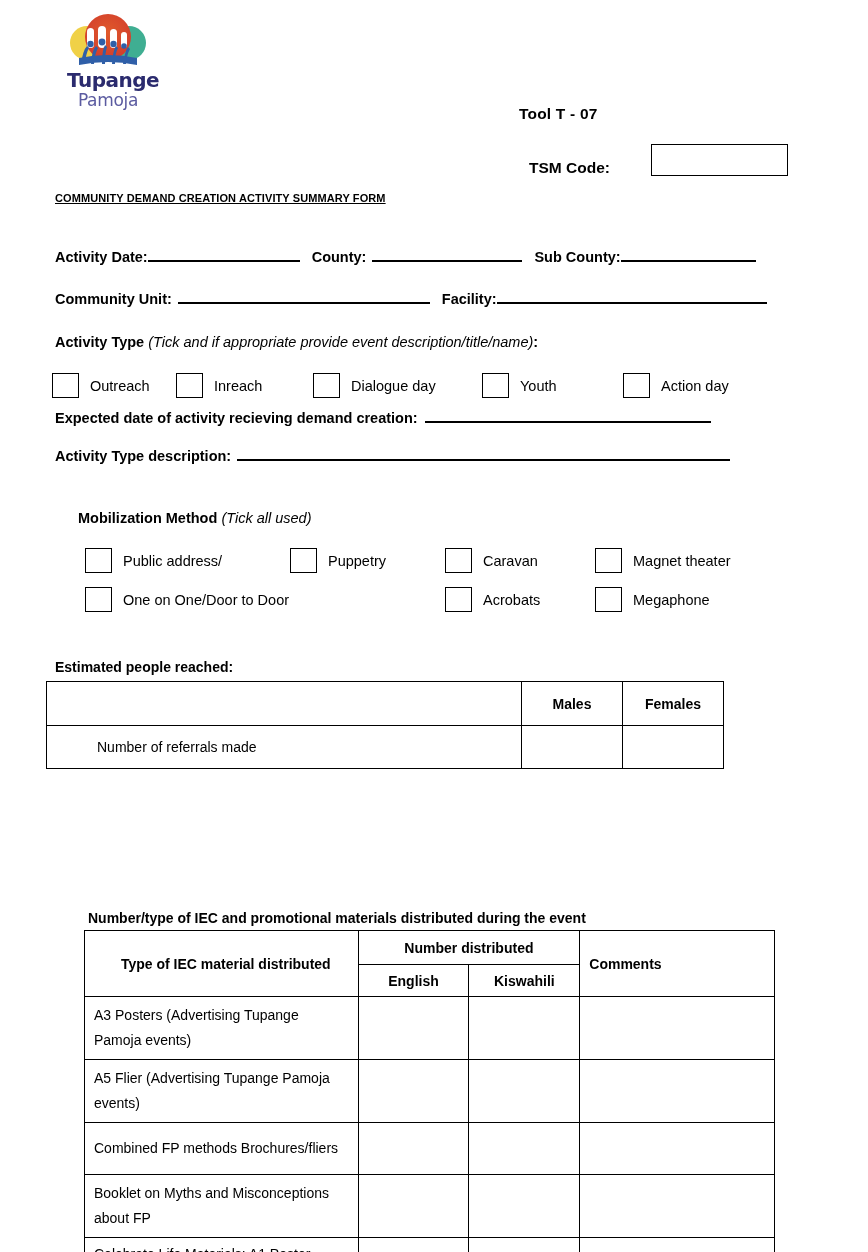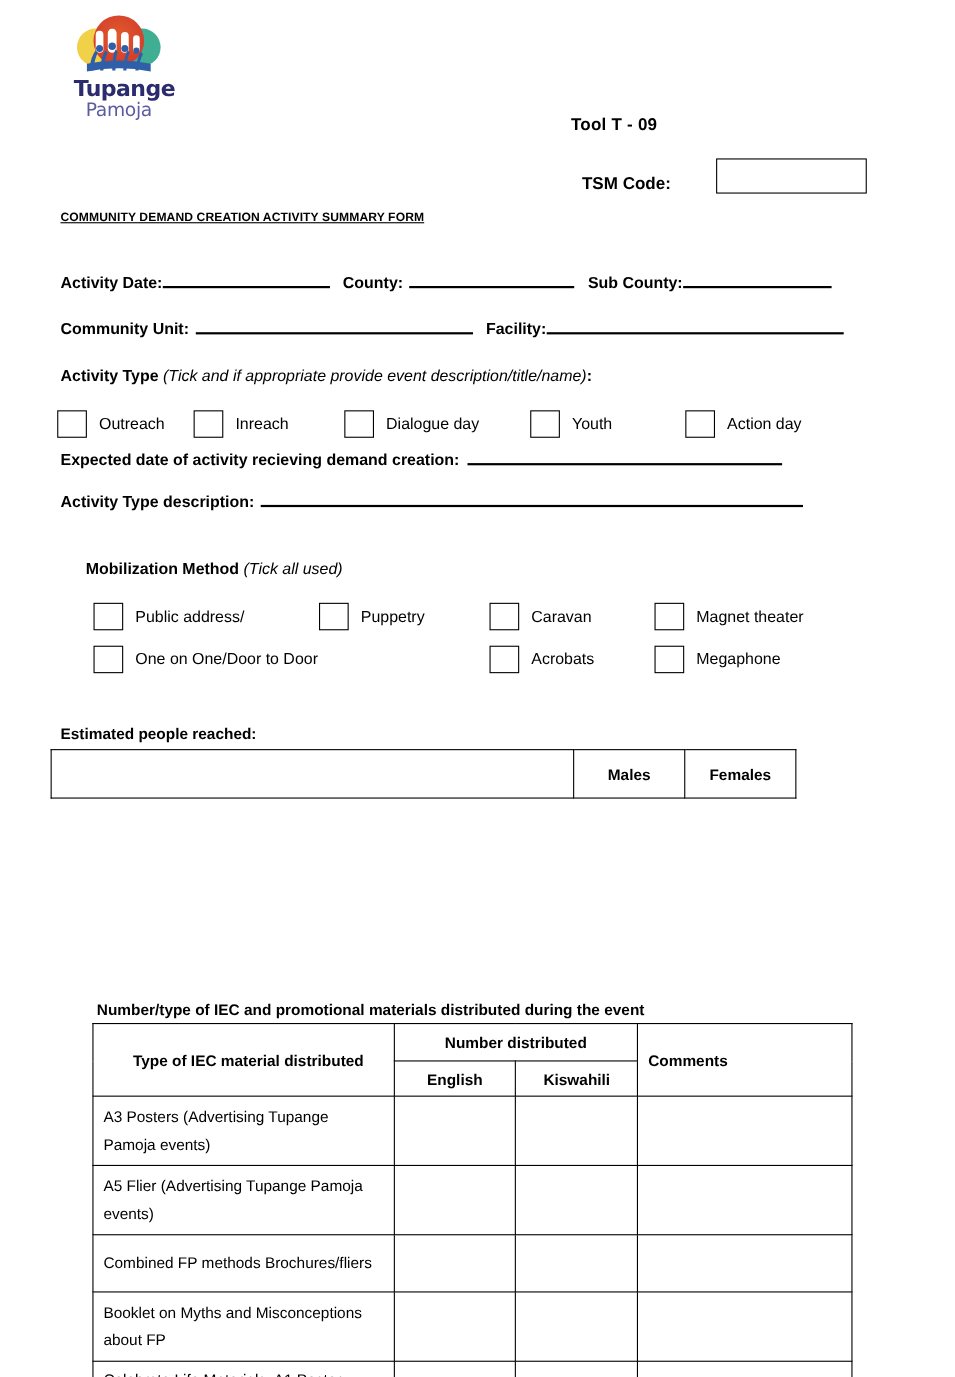--- a/index.html
+++ b/index.html
@@ -243,21 +243,21 @@
         <path d="M35 38 Q36 24 39 20 L41 22 Q38 27 38 38 Z"></path>
         <path d="M46 38 Q48 25 51 21 L53 23 Q50 28 49 38 Z"></path>
         <path d="M2 32 Q31 26 60 32 L60 39 Q31 33 2 39 Z"></path>
       </g>
     </svg>
   </div>
   <div class="logo-text-1">Tupange</div>
   <div class="logo-text-2">Pamoja</div>
 </div>
 
-<div class="abs tool-code">Tool  T - 09</div>
+<div class="abs tool-code">Tool  T - 07</div>
 <div class="abs tsm-label">TSM Code:</div>
 <div class="tsm-box"></div>
 
 <div class="abs form-title">COMMUNITY DEMAND CREATION ACTIVITY SUMMARY FORM</div>
 
 <div class="fieldrow row-date">
   <span class="flabel">Activity Date:</span>
   <span class="fline" style="width:152px"></span>
   <span class="gap"></span>
   <span class="flabel">County:</span>
@@ -349,20 +349,25 @@
 
 <div class="abs sec-estimated">Estimated people reached:</div>
 
 <table class="grid" id="reach-table">
   <tbody>
       <tr>
     <td class="blank-head"></td>
     <td class="hdr">Males</td>
     <td class="hdr">Females</td>
   </tr>
+  <tr>
+    <td class="rowlabel">Number of referrals made</td>
+    <td class="cell"></td>
+    <td class="cell"></td>
+  </tr>
 </tbody>
   </table>
 
 <div class="abs sec-iec">Number/type of IEC and promotional materials distributed during the event</div>
 
 <table class="grid" id="iec-table">
   <tbody>
       <tr>
     <th class="col-type" rowspan="2">Type of IEC material distributed</th>
     <th class="col-numdist" colspan="2">Number distributed</th>

